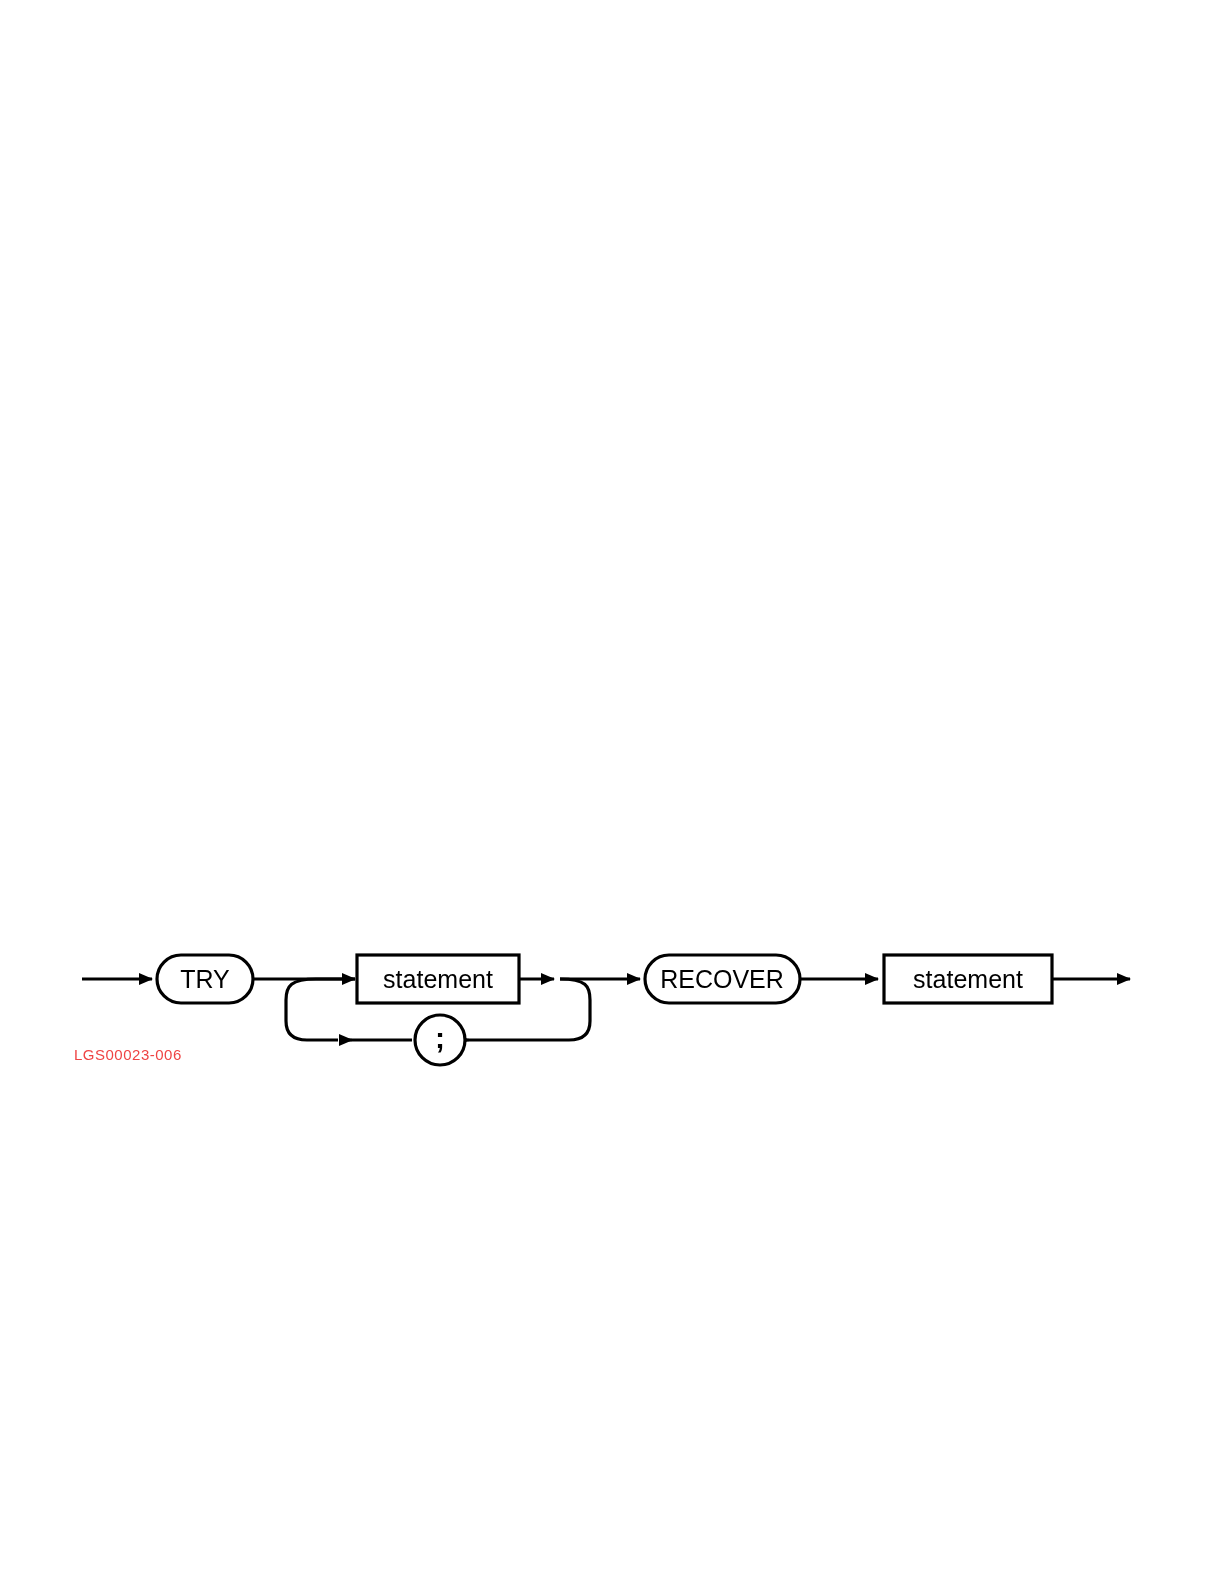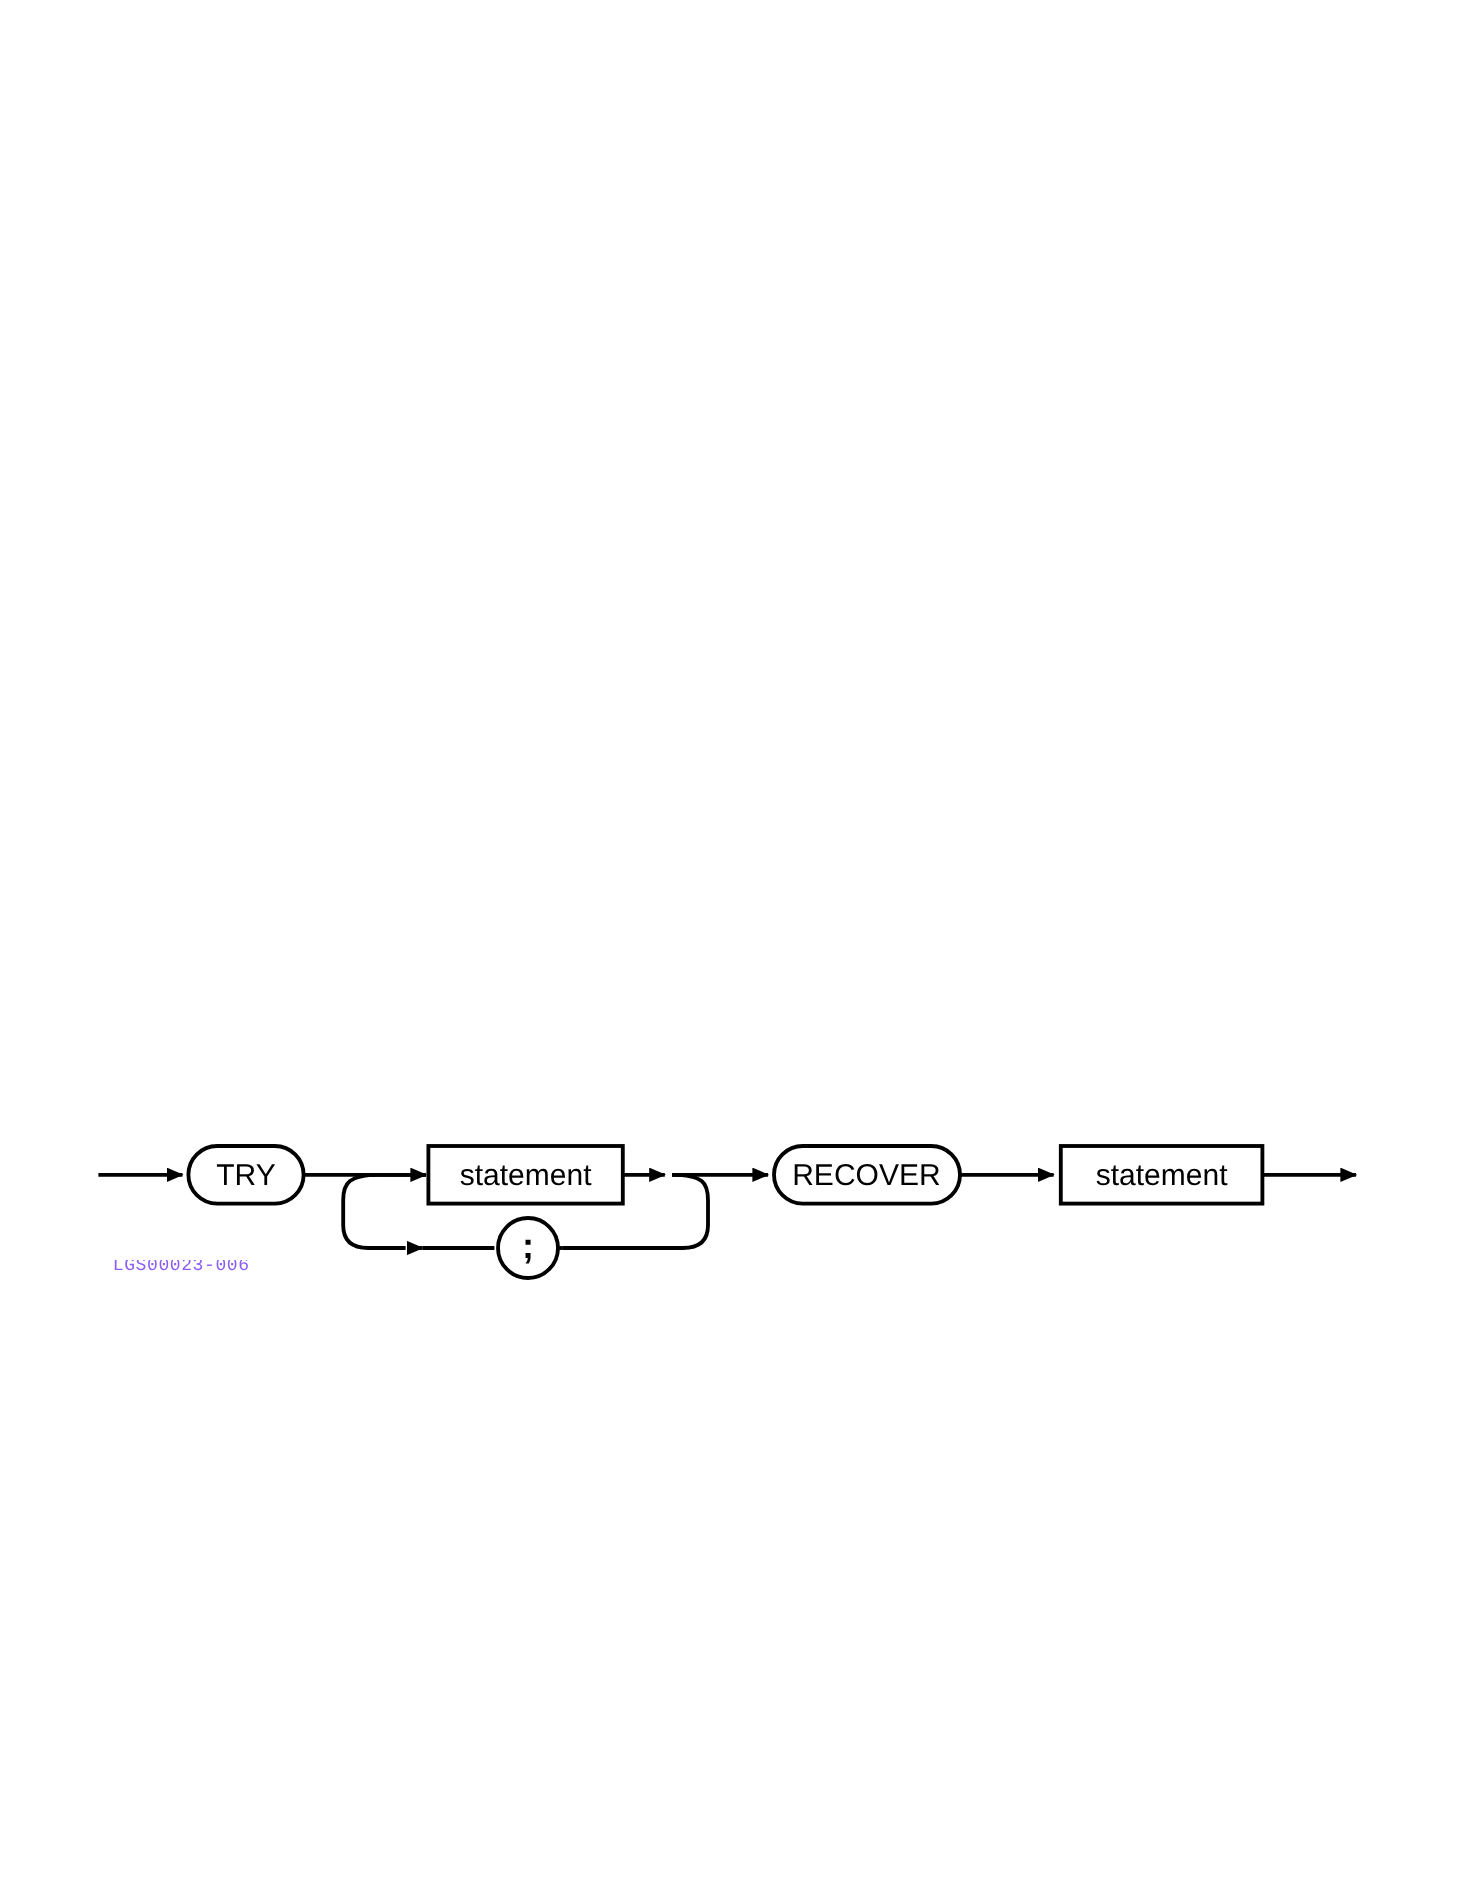--- a/index.html
+++ b/index.html
@@ -45,25 +45,25 @@
   .lbl-semi {
     font-family: "Liberation Sans", sans-serif;
     font-size: 30px;
     font-weight: bold;
     fill: #000000;
     text-anchor: middle;
     dominant-baseline: middle;
   }
   .figid {
     position: absolute;
-    left: 94px;
+    left: 74px;
     top: 1050px;
-    font-family: Liberation Mono, monospace;
+    font-family: Liberation Sans, sans-serif;
     font-size: 15px;
-    color: #8b5cf6;
+    color: #ef4444;
     letter-spacing: 0.5px;
     white-space: nowrap;
     overflow: hidden;
     height: 12px;
     line-height: 9px;
   }
 </style>
 </head>
 <body>
 

